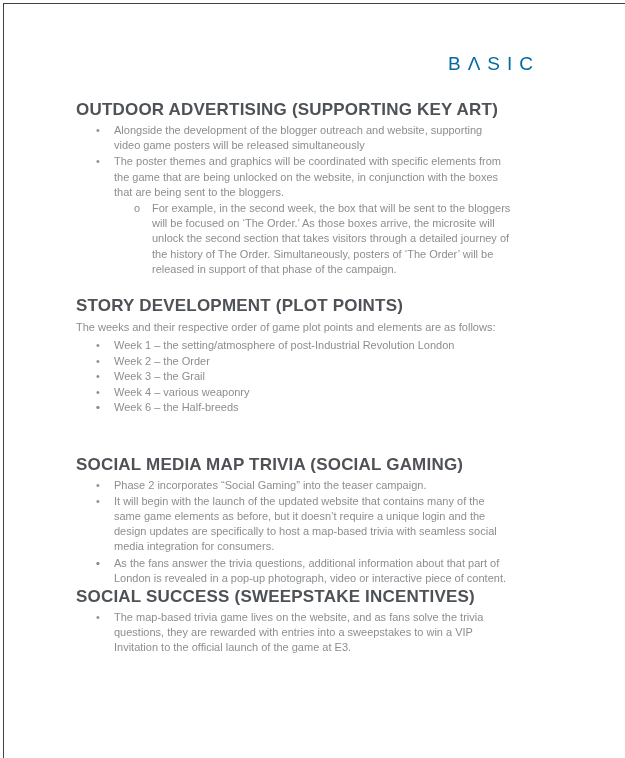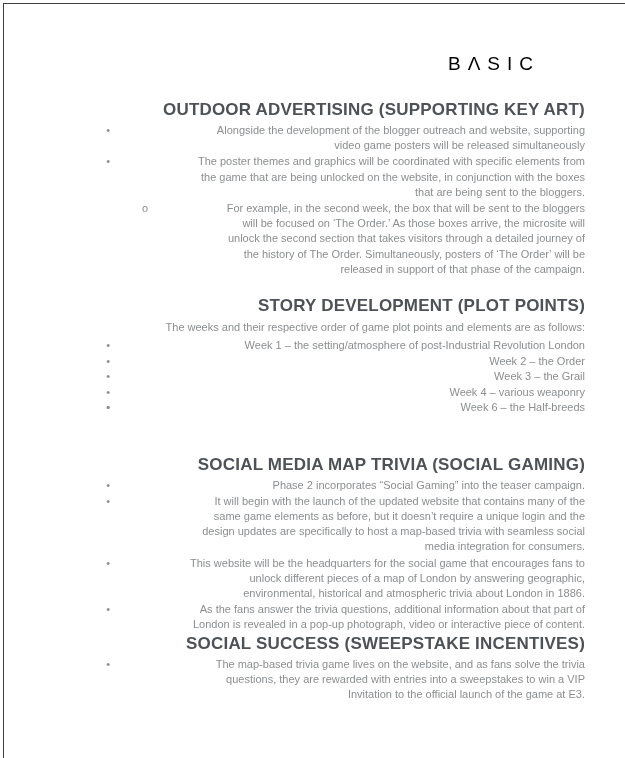--- a/index.html
+++ b/index.html
@@ -17,23 +17,23 @@
     border-left: 1px solid #414141;
   }
   .logo {
     margin-top: 48px;
     padding-right: 85px;
     text-align: right;
     font-size: 19px;
     line-height: 24px;
     letter-spacing: 7px;
     font-weight: 500;
-    color: #000000;
+    color: #0369a1;
   }
-  .content { padding: 0 40px 0 72px; text-align: right; }
+  .content { padding: 0 40px 0 72px; }
   .section-heading {
     font-size: 17px;
     line-height: 20px;
     font-weight: bold;
     letter-spacing: 0.2px;
     color: #4e5256;
   }
   .sec1 { margin-top: 24px; }
   .sec2 { margin-top: 19px; }
   .sec3 { margin-top: 39px; }
@@ -140,23 +140,20 @@
         </li>
         <li>
           <span class="marker">•</span>
           <span class="b-text">It will begin with the launch of the updated website that contains many of the
 same game elements as before, but it doesn’t require a unique login and the
 design updates are specifically to host a map-based trivia with seamless social
 media integration for consumers.</span>
         </li>
         <li>
           <span class="marker">•</span>
-          <span class="b-text">This website will be the headquarters for the social game that encourages fans to
-unlock different pieces of a map of London by answering geographic,
-environmental, historical and atmospheric trivia about London in 1886.</span>
         </li>
         <li>
           <span class="marker">•</span>
           <span class="b-text">As the fans answer the trivia questions, additional information about that part of
 London is revealed in a pop-up photograph, video or interactive piece of content.</span>
         </li>
       </ul>
     </div>
 
     <div class="section sec4">

